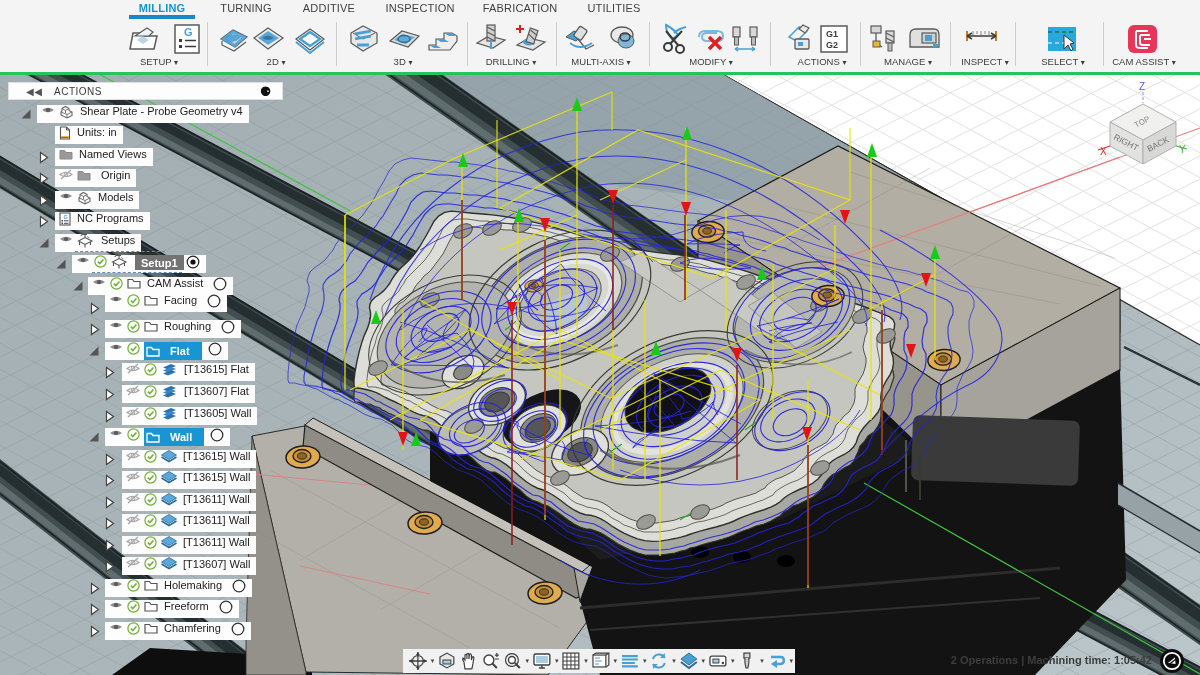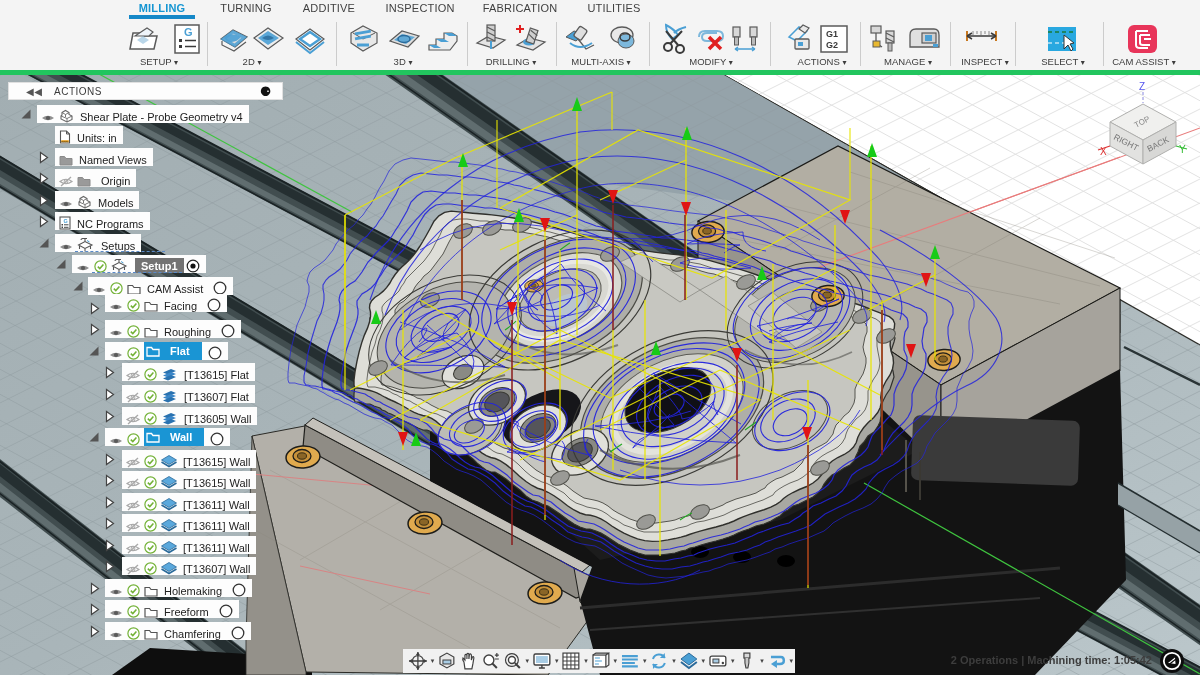--- a/index.html
+++ b/index.html
@@ -1,32 +1,32 @@
 <!DOCTYPE html>
 <html><head>
 <meta charset="utf-8">
 <style>
 *{margin:0;padding:0;box-sizing:border-box}
 html,body{width:1200px;height:675px;overflow:hidden;font-family:"Liberation Sans",sans-serif;background:#fff}
 #app{position:relative;width:1200px;height:675px}
 
-#topbar{position:absolute;left:0;top:0;width:1200px;height:75px;background:#f4f4f4;border-bottom:5px solid #22c55e}
+#topbar{position:absolute;left:0;top:0;width:1200px;height:75px;background:#f4f4f4;border-bottom:3px solid #22c55e}
 .tab{position:absolute;top:2px;font-size:11px;color:#3f3f3f;transform:translateX(-50%);letter-spacing:.2px}
 .tab.active{color:#1495d2;font-weight:bold}
 #tabuline{position:absolute;left:129px;top:15px;width:66px;height:4px;background:#1588c8}
 #manubtn{position:absolute;left:14px;top:9px;width:99px;height:52px;border:1px solid #d4d4d4;border-radius:5px;background:#f7f7f7;color:#333;font-size:11.2px;font-weight:bold;text-align:center;line-height:50px;letter-spacing:-0.4px;white-space:nowrap}
 #manubtn .car{font-size:9px;color:#555}
 .glabel{position:absolute;top:56px;font-size:9.5px;color:#3c3c3c;transform:translateX(-50%);white-space:nowrap}
 .gsep{position:absolute;top:22px;height:44px;width:1px;background:#ccc}
 .ticon{position:absolute;top:23px}
 
 #browser{position:absolute;left:0;top:75px;width:300px;height:600px;font-size:11px;color:#222}
 #bhead{position:absolute;left:8px;top:7px;width:275px;height:18px;background:#fdfdfd;border:1px solid #e0e0e0;color:#3a3a3a;font-size:10px;letter-spacing:.5px}
 .brow{position:absolute;height:18px;display:flex;align-items:center;white-space:nowrap}
-.bstrip{background:#fdfdfd;height:18px;display:flex;align-items:flex-end;padding:0 4px 0 2px}
+.bstrip{background:#fdfdfd;height:18px;display:flex;align-items:flex-start;padding:0 4px 0 2px}
 .brow svg{display:block}
 .bsel{background:#1a95d4;color:#fff;font-weight:bold;height:18px;display:flex;align-items:center;padding:0 6px 0 2px}
 .bsetup1{background:#737373;color:#fff;font-weight:bold;height:15px;display:flex;align-items:center;padding:0 6px}
 
 #navbar{position:absolute;left:403px;top:649px;width:392px;height:24px;background:#f1f1f1;display:flex;align-items:center;padding-left:4px}
 #navbar svg{display:block}
 #opinfo{position:absolute;right:48px;top:654px;font-size:11px;font-weight:bold;color:#3d3d3d}
 #alogo{position:absolute;left:1160px;top:649px;width:24px;height:24px;border-radius:50%;background:#101010}
 </style>
 </head>
@@ -923,21 +923,21 @@
 
   <div id="topbar">
     <span class="tab active" style="left:162px">MILLING</span>
     <div id="tabuline"></div>
     <span class="tab" style="left:246px">TURNING</span>
     <span class="tab" style="left:329px">ADDITIVE</span>
     <span class="tab" style="left:420px">INSPECTION</span>
     <span class="tab" style="left:520px">FABRICATION</span>
     <span class="tab" style="left:614px">UTILITIES</span>
     <span class="glabel" style="left:159px">SETUP <span style="font-size:8px">▾</span></span>
-    <span class="glabel" style="left:252px">2D <span style="font-size:8px">▾</span></span>
+    <span class="glabel" style="left:276px">2D <span style="font-size:8px">▾</span></span>
     <span class="glabel" style="left:403px">3D <span style="font-size:8px">▾</span></span>
     <span class="glabel" style="left:511px">DRILLING <span style="font-size:8px">▾</span></span>
     <span class="glabel" style="left:601px">MULTI-AXIS <span style="font-size:8px">▾</span></span>
     <span class="glabel" style="left:711px">MODIFY <span style="font-size:8px">▾</span></span>
     <span class="glabel" style="left:822px">ACTIONS <span style="font-size:8px">▾</span></span>
     <span class="glabel" style="left:908px">MANAGE <span style="font-size:8px">▾</span></span>
     <span class="glabel" style="left:985px">INSPECT <span style="font-size:8px">▾</span></span>
     <span class="glabel" style="left:1063px">SELECT <span style="font-size:8px">▾</span></span>
     <span class="glabel" style="left:1144px">CAM ASSIST <span style="font-size:8px">▾</span></span>
     <div id="toolicons">

